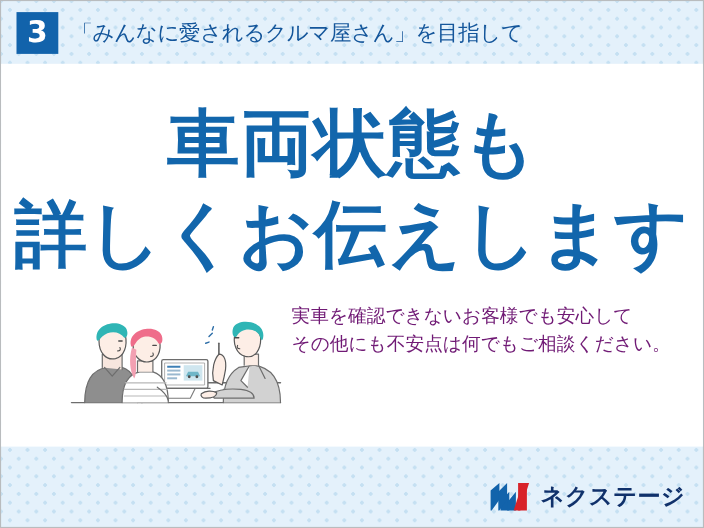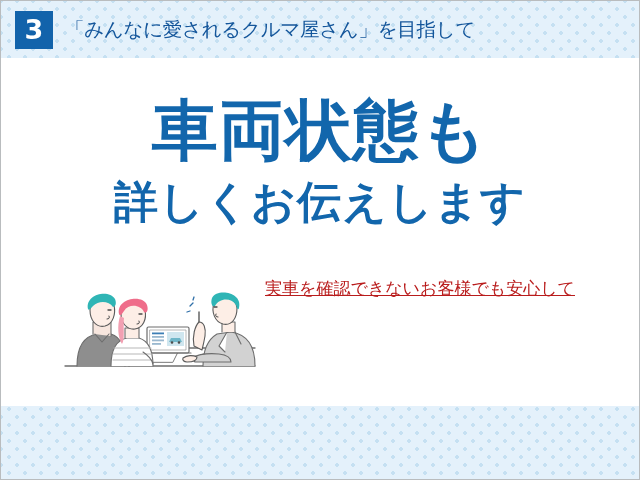--- a/index.html
+++ b/index.html
@@ -79,21 +79,21 @@
     color: #1266ac;
     font-weight: bold;
     line-height: 1.0;
     letter-spacing: 1px;
   }
   .headline-line {
     display: block;
     white-space: nowrap;
   }
   #headline-line-1 { font-size: 66px; }
-  #headline-line-2 { font-size: 44px; margin-top: 16px; }
+  #headline-line-2 { font-size: 66px; margin-top: 16px; }
 
   
   #lower-row {
     position: absolute;
     left: 0;
     top: 212px;
     width: 638px;
     height: 130px;
   }
 
@@ -103,25 +103,24 @@
     top: 0px;
     width: 200px;
     height: 115px;
   }
 
   #body-copy {
     position: absolute;
     left: 264px;
     top: 6px;
     width: 350px;
-    color: #b91c1c;
+    color: #701a75;
     font-size: 17px;
     line-height: 25px;
     white-space: nowrap;
-    text-decoration: underline;
   }
   .body-line { display: block; }
 
   
   #footer-logo {
     position: absolute;
     right: 16px;
     bottom: 12px;
     display: flex;
     align-items: center;
@@ -239,19 +238,31 @@
               <path d="M131 36 L134 33"></path>
               <path d="M128 42 L131 41"></path>
               <path d="M134 30 L135 27"></path>
             </g>
           </g>
         </svg>
       </div>
 
       <div id="body-copy">
         <span class="body-line">実車を確認できないお客様でも安心して</span>
+        <span class="body-line">その他にも不安点は何でもご相談ください。</span>
       </div>
 
     </div>
   </div>
 
+  <div id="footer-logo">
+    <div id="logo-mark">
+      <svg viewBox="0 0 40 27" width="40" height="27" xmlns="http://www.w3.org/2000/svg">
+        <path d="M1 26 L1 8 L9 1 L9 19 L18 9 L18 26 L10 26 L10 15 L2 26 Z" fill="#1263ab"></path>
+        <path d="M8 26 L8 9 L16 1 L16 19 L24 9 L24 26 L16 26 L16 16 L9 26 Z" fill="#1263ab"></path>
+        <path d="M26 1 L34 1 L34 26 L26 26 Z" fill="#d8232a"></path>
+        <path d="M22 26 L30 1 L36 1 L28 26 Z" fill="#d8232a"></path>
+      </svg>
+    </div>
+    <div id="logo-wordmark">ネクステージ</div>
+  </div>
 
 </div>
 
 </body></html>

